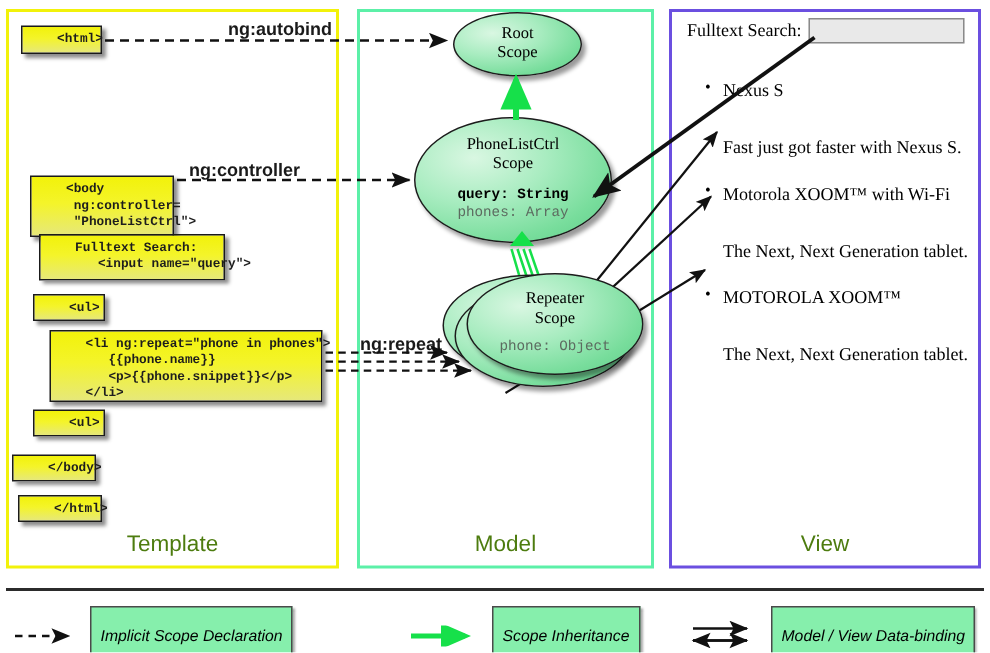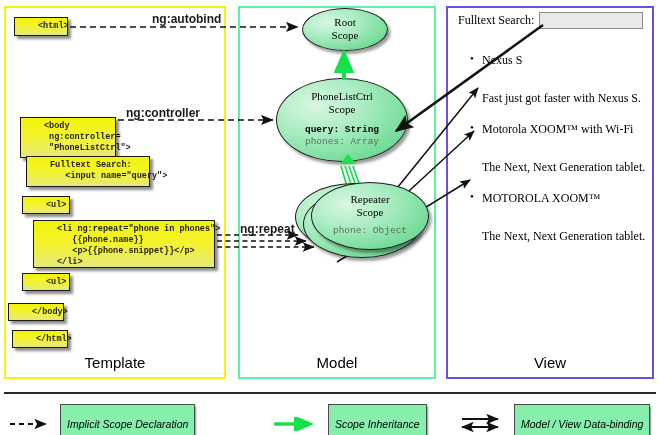--- a/index.html
+++ b/index.html
@@ -28,21 +28,21 @@
   .col-model    { left: 238px; top: 6px; width: 198px; height: 373px; border-color: #5cf0a8; }
   .col-view     { left: 446px; top: 6px; width: 208px; height: 373px; border-color: #6b4fe0; padding-left: 40px; }
 
   .col-label {
     position: absolute;
     bottom: 6px;
     left: 0;
     width: 100%;
     text-align: center;
     font-size: 15px;
-    color: #000000;
+    color: #4d7c0f;
     font-family: "Liberation Sans", sans-serif;
   }
 
   
   .ybox {
     position: absolute;
     box-sizing: border-box;
     border: 1.5px solid #1a1a1a;
     background: linear-gradient(180deg, #f2f20a 0%, #f4f42a 45%, #e6e87a 100%);
     box-shadow: 2.5px 2.5px 2.5px rgba(0,0,0,0.45);

